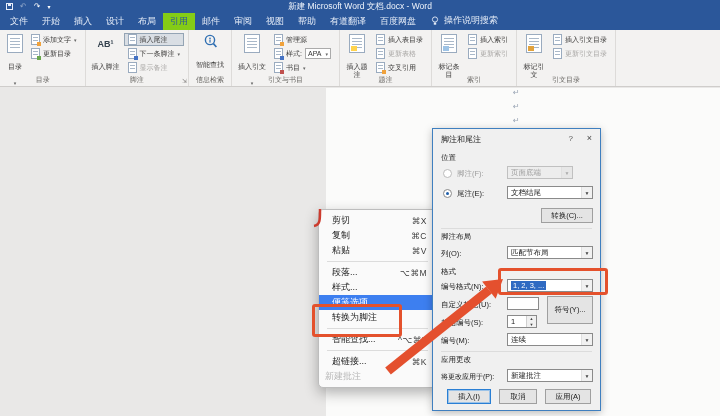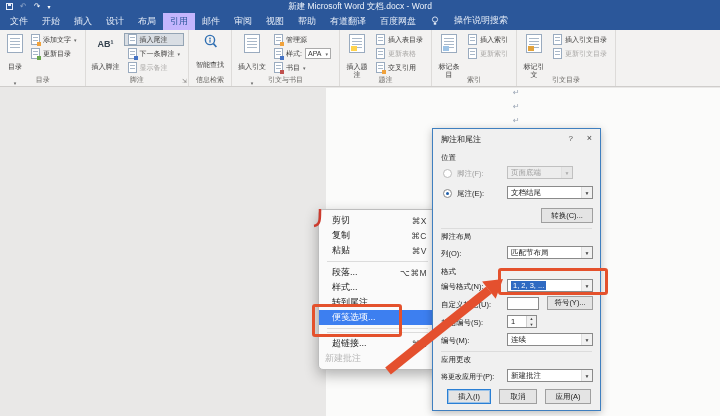--- a/index.html
+++ b/index.html
@@ -12,22 +12,22 @@
   .qat { display:flex; align-items:center; gap:7px; padding-left:6px; font-size:8px; line-height:8px; }
   .save-ico { width:7px; height:7px; border:1px solid #e8eefb; position:relative; display:inline-block; }
   .save-ico::before { content:""; position:absolute; left:1px; top:0; width:3px; height:2px; background:#e8eefb; }
   .qat .dim { color:rgba(255,255,255,.45); }
   .qat .caret { font-size:6px; }
   .tb-title { position:absolute; left:0; right:0; text-align:center; font-size:8.5px; color:#eef3fb; pointer-events:none; }
 
   
   .menubar { height:17px; background:#2b579a; display:flex; align-items:flex-end; padding-left:3px; }
   .tab { font-size:9px; color:#e4ebf7; padding:3px 7px 3px; line-height:11px; white-space:nowrap; }
-  .tab.active { background:#c4b5fd; color:#2b579a; }
-  .tellme { display:flex; align-items:center; gap:15px; font-size:9px; color:#e4ebf7; margin-left:8px; padding-bottom:3px; white-space:nowrap; }
+  .tab.active { background:#84cc16; color:#2b579a; }
+  .tellme { display:flex; align-items:center; gap:5px; font-size:9px; color:#e4ebf7; margin-left:8px; padding-bottom:3px; white-space:nowrap; }
 
   
   .ribbon { height:57px; background:#f3f2f1; border-bottom:1px solid #cfcdcb; display:flex; padding-left:1px; }
   .rgroup { position:relative; display:flex; align-items:flex-start; padding:3px 4px 13px 4px; border-right:1px solid #dddbd9; }
   .glabel { position:absolute; bottom:1px; left:0; right:0; text-align:center; font-size:7px; color:#6a6865; white-space:nowrap; }
   .launcher { position:absolute; right:1px; bottom:2px; font-size:6px; line-height:6px; color:#8a8886; }
   .bigbtn { display:flex; flex-direction:column; align-items:center; padding:1px 2px; font-size:7px; color:#3b3a39; text-align:center; line-height:8px; gap:10px; }
   .bigbtn .bcaret { font-size:5px; color:#666; line-height:4px; }
   .smallcol { display:flex; flex-direction:column; gap:1px; margin-left:2px; }
   .sbtn { display:flex; align-items:center; gap:3px; font-size:7px; color:#3b3a39; height:13px; padding:0 3px; white-space:nowrap; border:1px solid transparent; }
@@ -299,27 +299,31 @@
         <span class="sc">⌘V</span>
       </div>
     <div class="msep"></div>
     <div class="mi">
         <span>段落...</span>
         <span class="sc">⌥⌘M</span>
       </div>
     <div class="mi">
         <span>样式...</span>
       </div>
-    <div class="mi">
-        <span>转到尾注</span>
-      </div>
     <div class="mi selected">
         <span>便笺选项...</span>
       </div>
+    <div class="mi">
+        <span>转换为脚注</span>
+      </div>
     <div class="msep"></div>
+    <div class="mi">
+        <span>智能查找...</span>
+        <span class="sc">^⌥⌘L</span>
+      </div>
     <div class="msep"></div>
     <div class="mi">
         <span>超链接...</span>
         <span class="sc">⌘K</span>
       </div>
     <div class="mi disabled">
         <span>新建批注</span>
       </div>
   </div>
 
@@ -358,21 +362,21 @@
     <div class="abs sect" style="left:8px;top:138px">格式</div>
 
     <div class="abs dlbl" style="left:8px;top:153px">编号格式(N):</div>
     <div class="dd" style="left:74px;top:150px;width:86px">
       <span class="selval">1, 2, 3, ...</span>
       <span class="ca">▼</span>
     </div>
 
     <div class="abs dlbl" style="left:8px;top:171px">自定义标记(U):</div>
     <div class="inp" style="left:74px;top:168px"></div>
-    <div class="dbtn" style="left:114px;top:167px;width:46px;height:14px">符号(Y)...</div>
+    <div class="dbtn" style="left:114px;top:167px;width:46px;height:28px">符号(Y)...</div>
 
     <div class="abs dlbl" style="left:8px;top:189px">起始编号(S):</div>
     <div class="spin" style="left:74px;top:186px">
       <span>1</span>
       <span class="ar">
           <span>▲</span>
           <span>▼</span>
         </span>
     </div>
 

